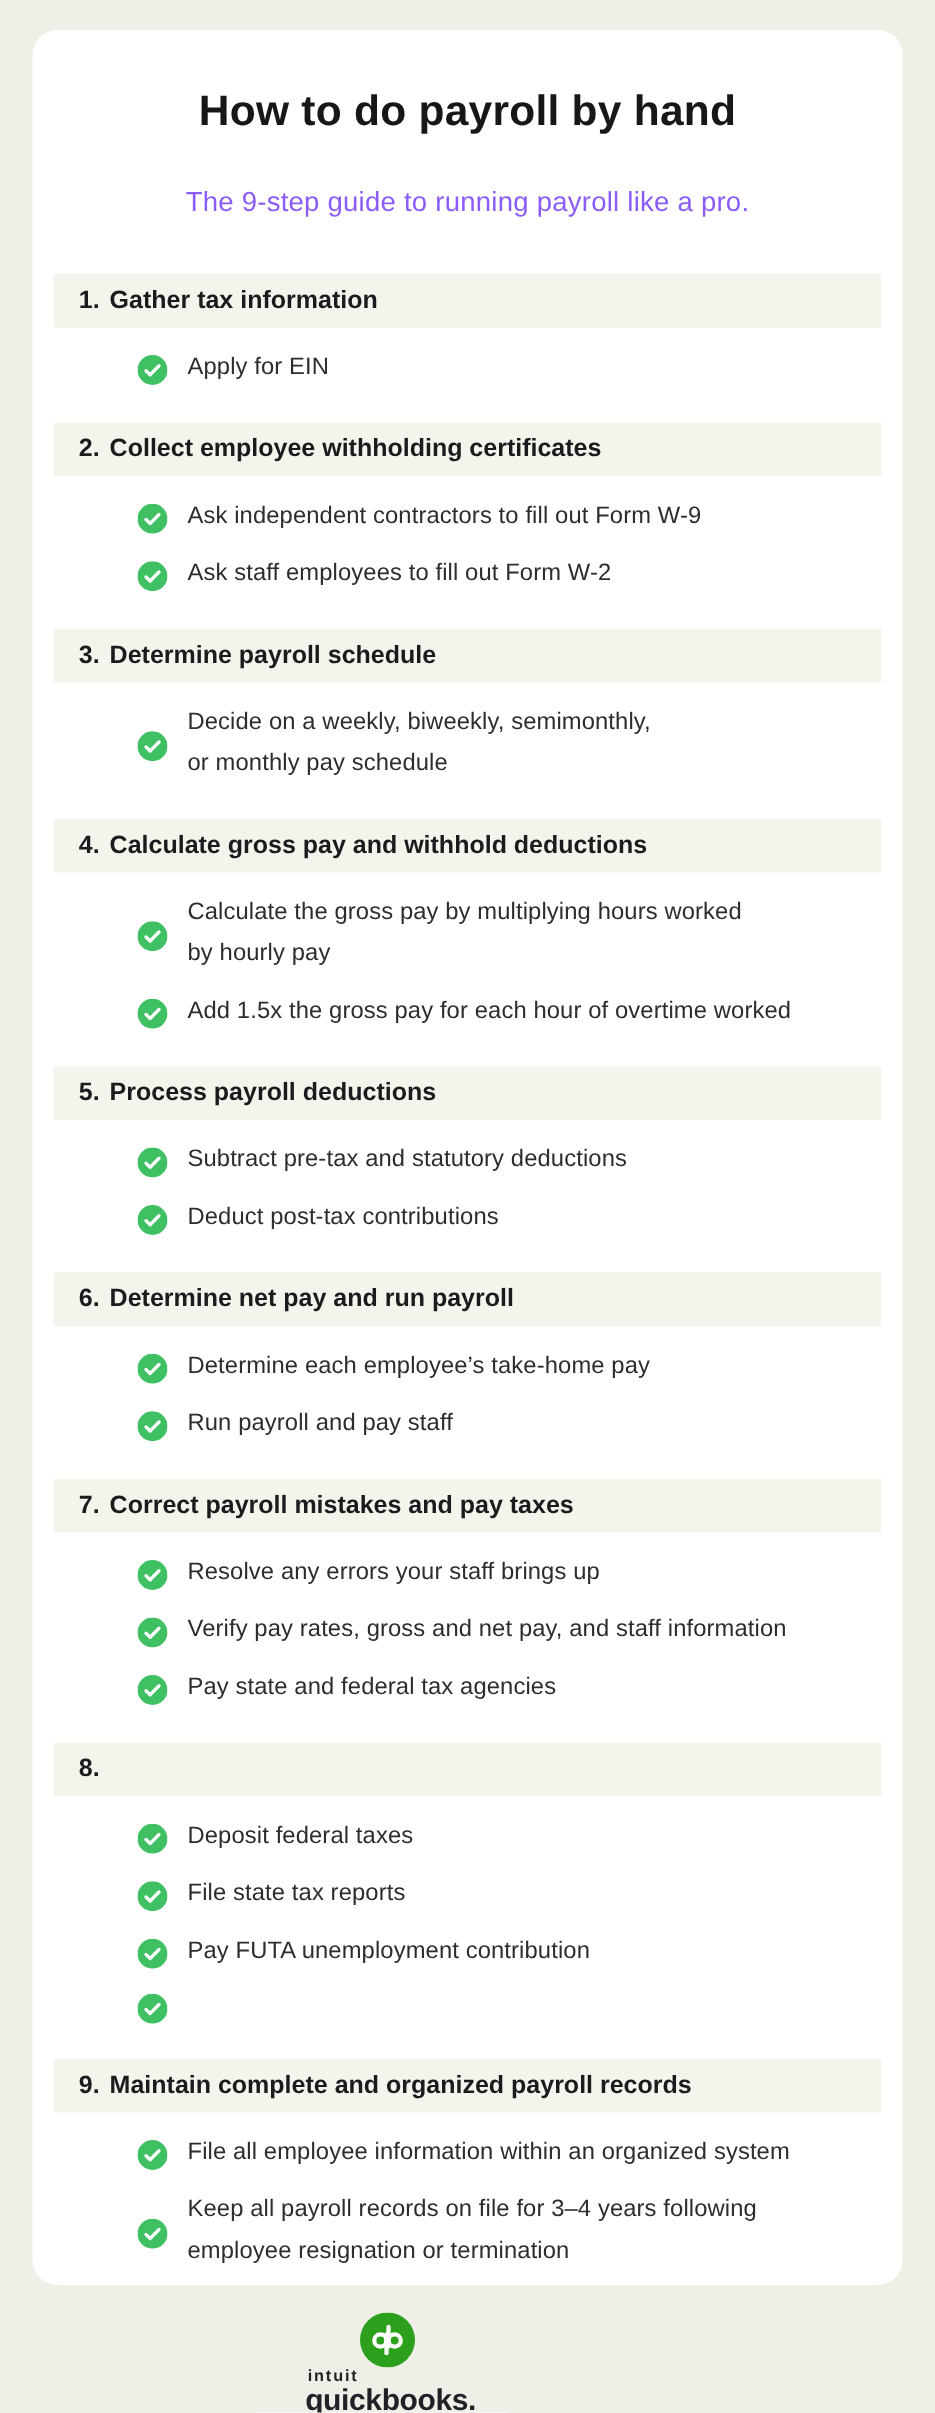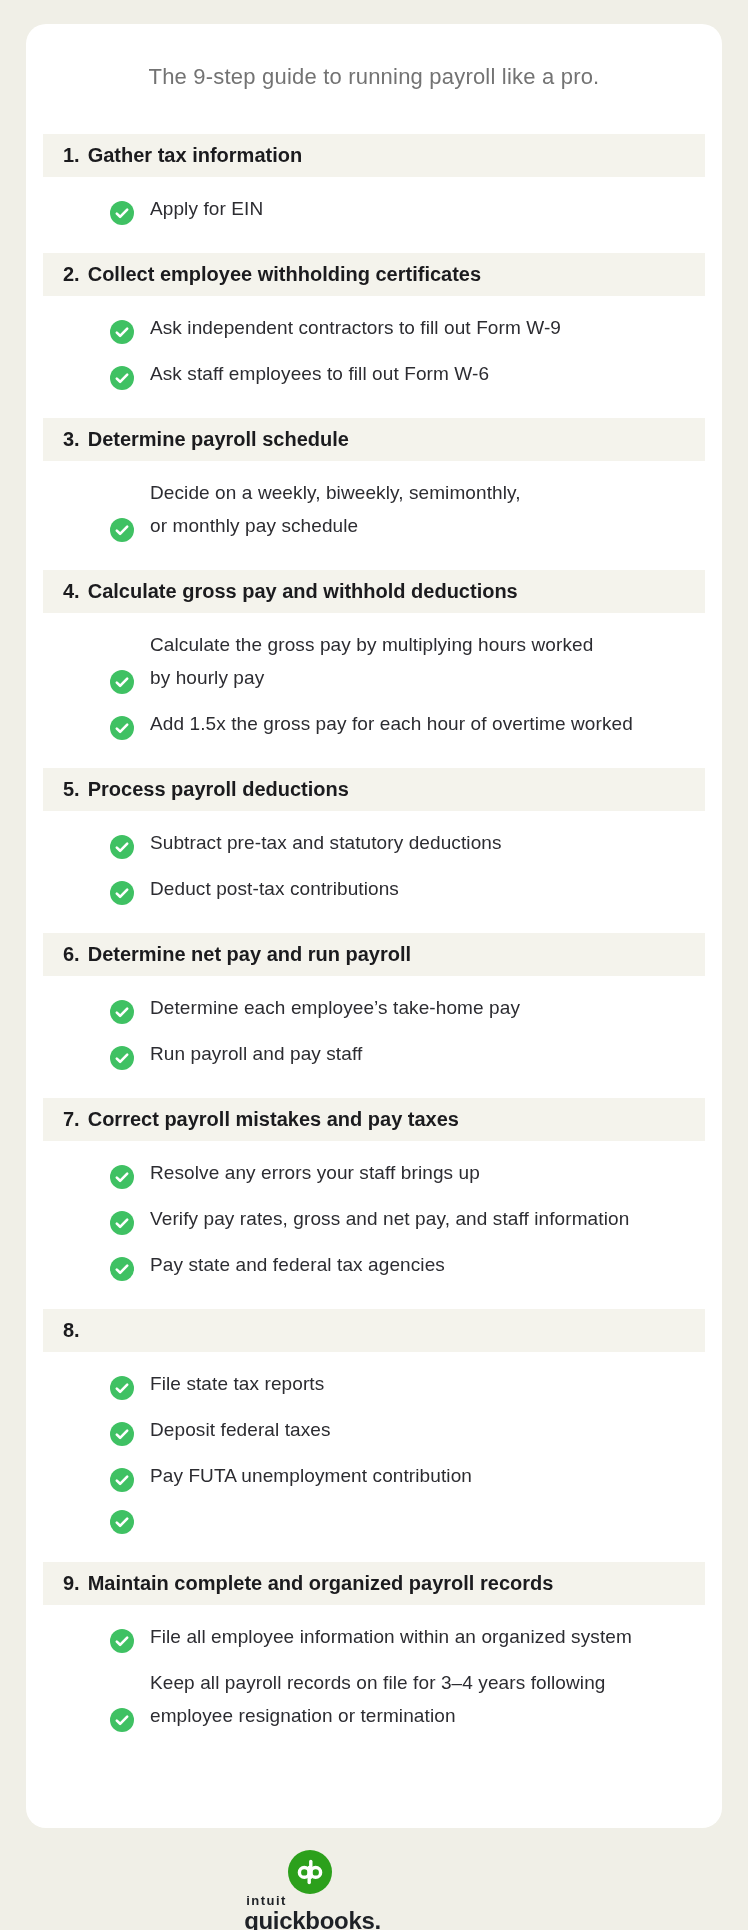--- a/index.html
+++ b/index.html
@@ -24,41 +24,41 @@
     font-size:34px;
     font-weight:700;
     color:#17171a;
     letter-spacing:0.2px;
   }
   .page-subtitle {
     margin-top:40px;
     text-align:center;
     font-size:22px;
     font-weight:400;
-    color:#737373;
+    color:#8b5cf6;
     letter-spacing:0.2px;
   }
   .steps { margin-top:44px; }
   .step-header {
     margin:28px 17px 0 17px;
     height:43px;
     background:#f4f3ec;
     display:flex;
     align-items:center;
     padding-left:20px;
     font-size:20px;
     font-weight:700;
     color:#1b1b1e;
   }
   .step:first-child .step-header { margin-top:0; }
   .step-number { margin-right:8px; }
   .step-items { padding:15px 20px 0 84px; }
   .check-item {
     display:flex;
-    align-items:flex-end;
+    align-items:center;
     margin-bottom:13px;
   }
   .check-icon {
     flex:0 0 24px;
     width:24px; height:24px;
     margin-top:5px;
   }
   .check-text {
     margin-left:16px;
     font-size:19px;
@@ -91,20 +91,21 @@
     font-weight:700;
     color:#1e2126;
     letter-spacing:-0.3px;
     line-height:28px;
   }
 </style>
 </head>
 <body>
 
 <div class="card">
+  <h1 class="page-title">How to do payroll by hand</h1>
   <div class="page-subtitle">The 9-step guide to running payroll like a pro.</div>
 
   <div class="steps">
       <div class="step">
         <div class="step-header">
           <span class="step-number">1.</span>
           <span>Gather tax information</span>
         </div>
         <div class="step-items">
           <div class="check-item">
@@ -127,21 +128,21 @@
                 <circle cx="12" cy="12" r="12" fill="#3fc163"></circle>
                 <path d="M6.8 12.6l3.3 3.2 7.1-7.2" stroke="#ffffff" stroke-width="2.6" fill="none" stroke-linecap="round" stroke-linejoin="round"></path>
               </svg></span>
             <span class="check-text">Ask independent contractors to fill out Form W-9</span>
           </div>
           <div class="check-item">
             <span class="check-icon"><svg viewBox="0 0 24 24" width="24" height="24">
                 <circle cx="12" cy="12" r="12" fill="#3fc163"></circle>
                 <path d="M6.8 12.6l3.3 3.2 7.1-7.2" stroke="#ffffff" stroke-width="2.6" fill="none" stroke-linecap="round" stroke-linejoin="round"></path>
               </svg></span>
-            <span class="check-text">Ask staff employees to fill out Form W-6</span>
+            <span class="check-text">Ask staff employees to fill out Form W-2</span>
           </div>
         </div>
       </div>
       <div class="step">
         <div class="step-header">
           <span class="step-number">3.</span>
           <span>Determine payroll schedule</span>
         </div>
         <div class="step-items">
           <div class="check-item">
@@ -253,28 +254,28 @@
       <div class="step">
         <div class="step-header">
           <span class="step-number">8.</span>
         </div>
         <div class="step-items">
           <div class="check-item">
             <span class="check-icon"><svg viewBox="0 0 24 24" width="24" height="24">
                 <circle cx="12" cy="12" r="12" fill="#3fc163"></circle>
                 <path d="M6.8 12.6l3.3 3.2 7.1-7.2" stroke="#ffffff" stroke-width="2.6" fill="none" stroke-linecap="round" stroke-linejoin="round"></path>
               </svg></span>
+            <span class="check-text">Deposit federal taxes</span>
+          </div>
+          <div class="check-item">
+            <span class="check-icon"><svg viewBox="0 0 24 24" width="24" height="24">
+                <circle cx="12" cy="12" r="12" fill="#3fc163"></circle>
+                <path d="M6.8 12.6l3.3 3.2 7.1-7.2" stroke="#ffffff" stroke-width="2.6" fill="none" stroke-linecap="round" stroke-linejoin="round"></path>
+              </svg></span>
             <span class="check-text">File state tax reports</span>
-          </div>
-          <div class="check-item">
-            <span class="check-icon"><svg viewBox="0 0 24 24" width="24" height="24">
-                <circle cx="12" cy="12" r="12" fill="#3fc163"></circle>
-                <path d="M6.8 12.6l3.3 3.2 7.1-7.2" stroke="#ffffff" stroke-width="2.6" fill="none" stroke-linecap="round" stroke-linejoin="round"></path>
-              </svg></span>
-            <span class="check-text">Deposit federal taxes</span>
           </div>
           <div class="check-item">
             <span class="check-icon"><svg viewBox="0 0 24 24" width="24" height="24">
                 <circle cx="12" cy="12" r="12" fill="#3fc163"></circle>
                 <path d="M6.8 12.6l3.3 3.2 7.1-7.2" stroke="#ffffff" stroke-width="2.6" fill="none" stroke-linecap="round" stroke-linejoin="round"></path>
               </svg></span>
             <span class="check-text">Pay FUTA unemployment contribution</span>
           </div>
           <div class="check-item">
             <span class="check-icon"><svg viewBox="0 0 24 24" width="24" height="24">

